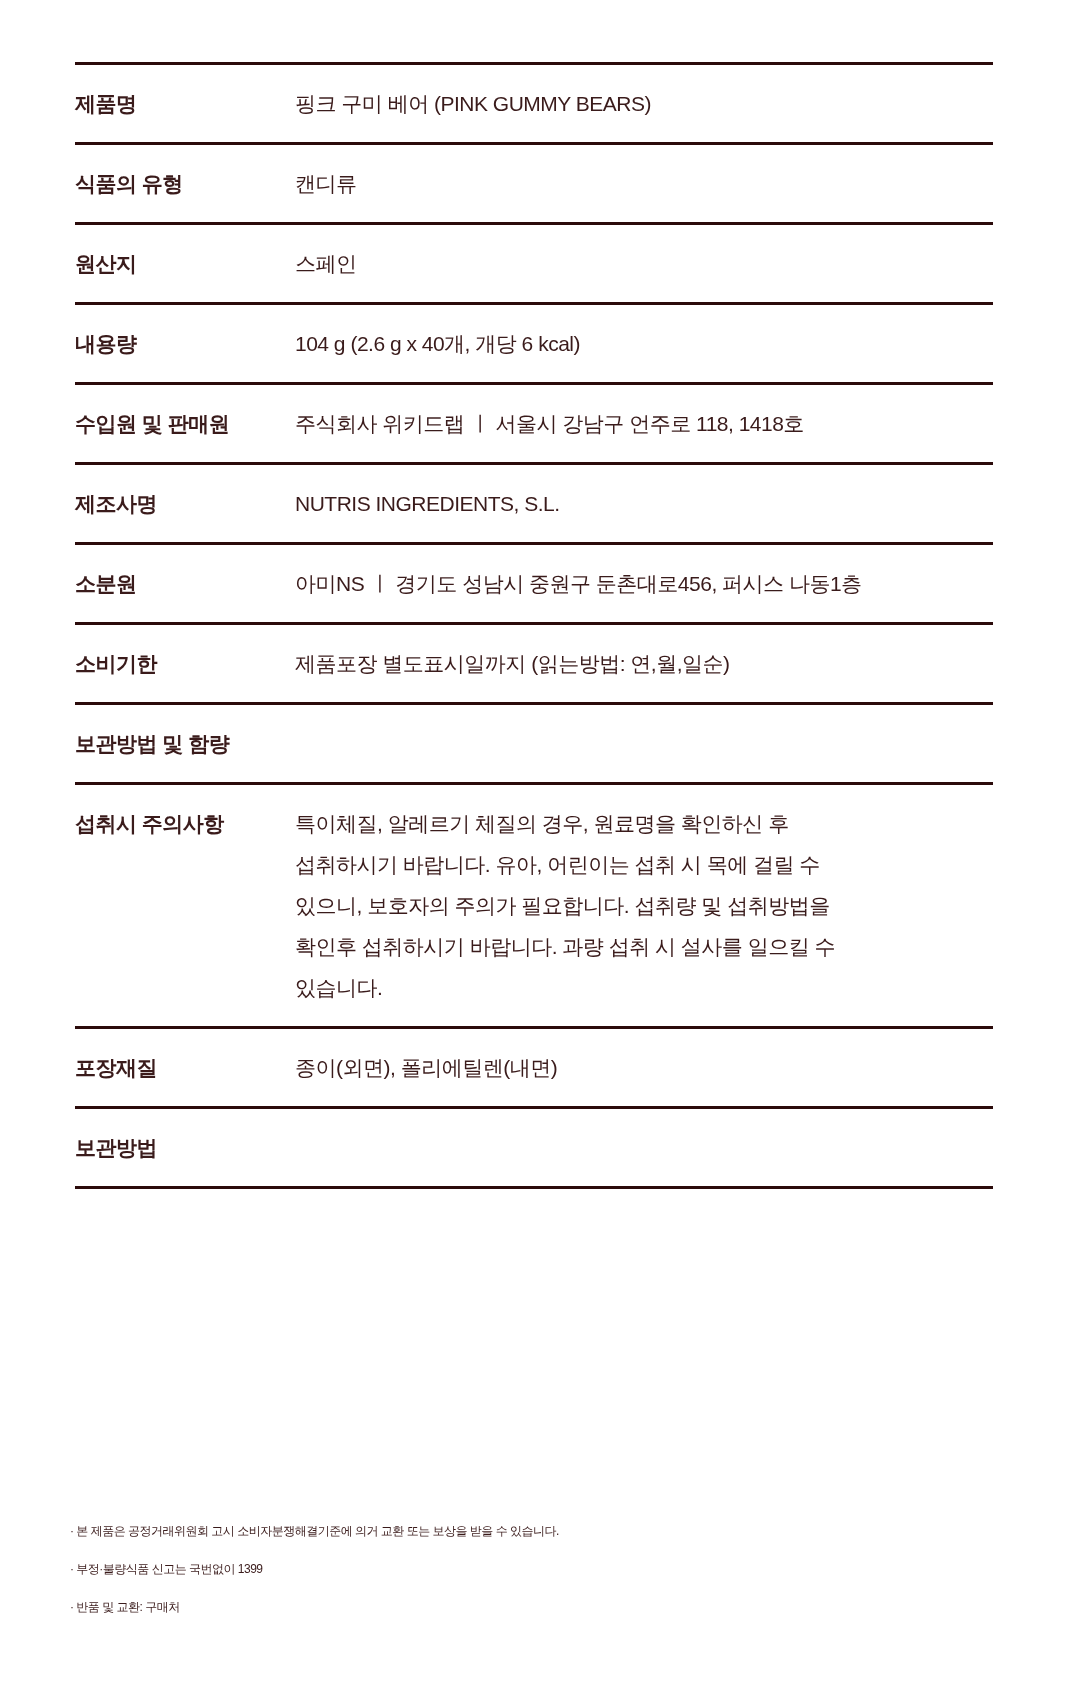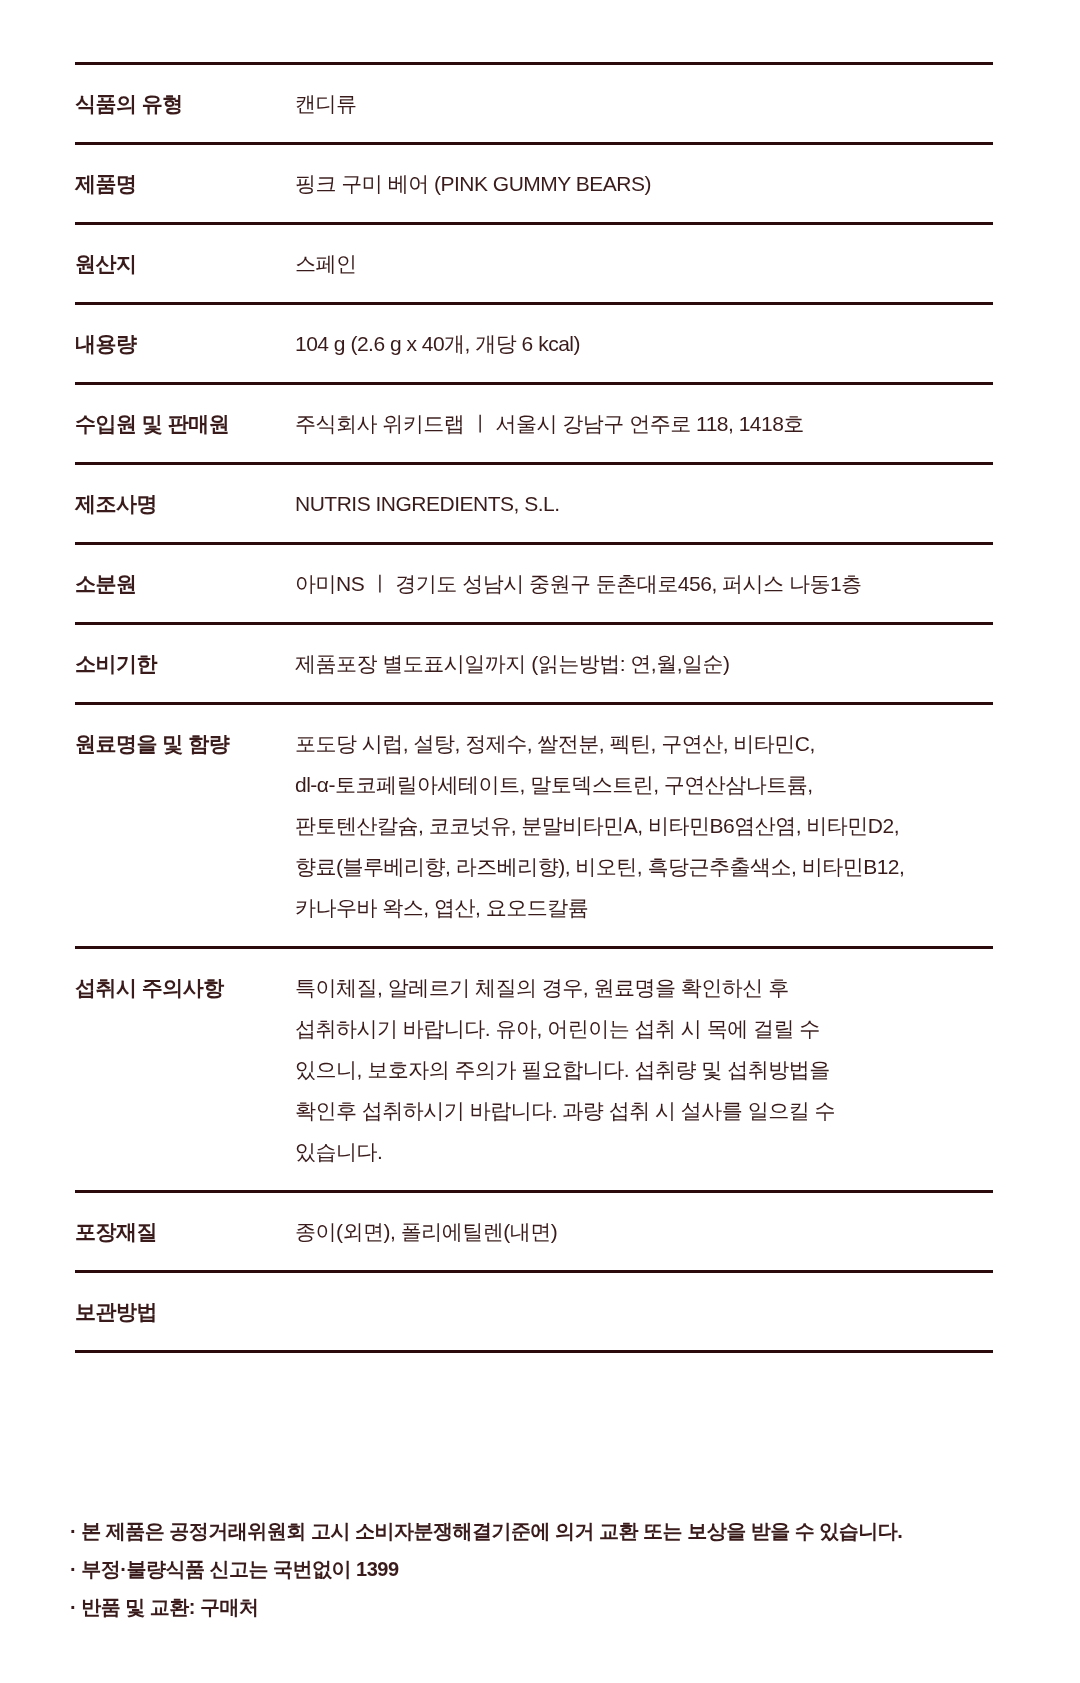--- a/index.html
+++ b/index.html
@@ -43,40 +43,40 @@
     letter-spacing: -0.5px;
     white-space: pre-line;
   }
   .footnotes {
     position: absolute;
     left: 70px;
     top: 1512px;
     width: 940px;
   }
   .footnote {
-    font-size: 20px;
-    font-weight: 700;
+    font-size: 12px;
+    font-weight: 400;
     line-height: 38px;
     color: #3a1b1b;
     letter-spacing: -0.5px;
   }
 </style>
 </head>
 <body>
 
 <div class="spec-table">
 
   <div class="spec-row">
-    <div class="spec-label">식품의 유형</div>
-    <div class="spec-value">캔디류</div>
+    <div class="spec-label">제품명</div>
+    <div class="spec-value">핑크 구미 베어 (PINK GUMMY BEARS)</div>
   </div>
 
   <div class="spec-row">
-    <div class="spec-label">제품명</div>
-    <div class="spec-value">핑크 구미 베어 (PINK GUMMY BEARS)</div>
+    <div class="spec-label">식품의 유형</div>
+    <div class="spec-value">캔디류</div>
   </div>
 
   <div class="spec-row">
     <div class="spec-label">원산지</div>
     <div class="spec-value">스페인</div>
   </div>
 
   <div class="spec-row">
     <div class="spec-label">내용량</div>
     <div class="spec-value">104 g (2.6 g x 40개, 개당 6 kcal)</div>
@@ -96,26 +96,21 @@
     <div class="spec-label">소분원</div>
     <div class="spec-value">아미NS ㅣ 경기도 성남시 중원구 둔촌대로456, 퍼시스 나동1층</div>
   </div>
 
   <div class="spec-row">
     <div class="spec-label">소비기한</div>
     <div class="spec-value">제품포장 별도표시일까지 (읽는방법: 연,월,일순)</div>
   </div>
 
   <div class="spec-row">
-    <div class="spec-label">원료명을 및 함량</div>
-    <div class="spec-value">포도당 시럽, 설탕, 정제수, 쌀전분, 펙틴, 구연산, 비타민C,
-dl-α-토코페릴아세테이트, 말토덱스트린, 구연산삼나트륨,
-판토텐산칼슘, 코코넛유, 분말비타민A, 비타민B6염산염, 비타민D2,
-향료(블루베리향, 라즈베리향), 비오틴, 흑당근추출색소, 비타민B12,
-카나우바 왁스, 엽산, 요오드칼륨</div>
+    <div class="spec-label">보관방법 및 함량</div>
   </div>
 
   <div class="spec-row">
     <div class="spec-label">섭취시 주의사항</div>
     <div class="spec-value">특이체질, 알레르기 체질의 경우, 원료명을 확인하신 후
 섭취하시기 바랍니다. 유아, 어린이는 섭취 시 목에 걸릴 수
 있으니, 보호자의 주의가 필요합니다. 섭취량 및 섭취방법을
 확인후 섭취하시기 바랍니다. 과량 섭취 시 설사를 일으킬 수
 있습니다.</div>
   </div>

